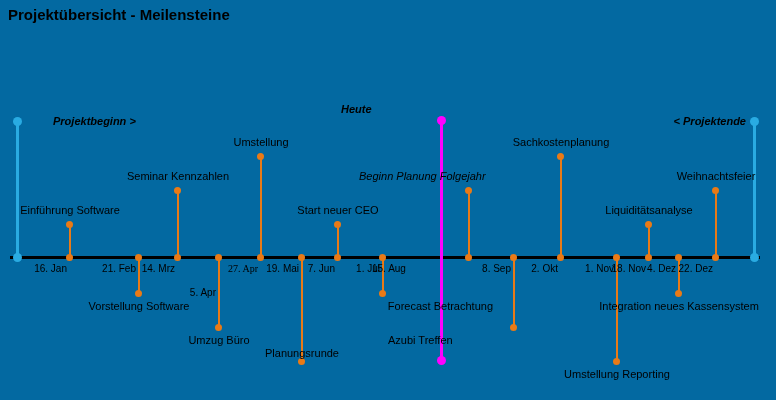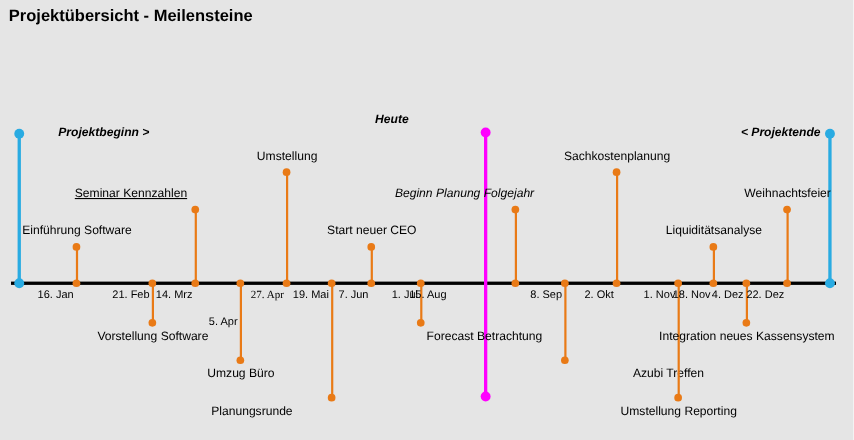--- a/index.html
+++ b/index.html
@@ -1,21 +1,21 @@
 <!DOCTYPE html>
 <html><head>
 <meta charset="utf-8">
 <style>
   html, body { margin: 0; padding: 0; background: #fff; }
   body { font-family: "Liberation Sans", sans-serif; color: #000; }
   .chart {
     position: relative;
     width: 776px;
     height: 400px;
-    background: #e5e5e5;
+    background: #0369a1;
     overflow: hidden;
   }
   .chart-title {
     position: absolute;
     left: 8px;
     top: 6px;
     font-size: 15px;
     font-weight: bold;
     margin: 0;
     white-space: nowrap;
@@ -50,56 +50,56 @@
       <div class="ms-label" style="left: -40px; top: 204px; width: 220px; text-align: center;">Einführung Software</div>
       <div class="date-label" style="left: -3px; top: 263px; width: 70px; text-align: right;">16. Jan</div>
       <div style="left: 138px; top: 257px; width: 2px; height: 36px; background: rgb(233, 122, 22);"></div>
       <div style="left: 135px; top: 254px; width: 7px; height: 7px; border-radius: 50%; background: rgb(233, 122, 22);"></div>
       <div style="left: 135px; top: 290px; width: 7px; height: 7px; border-radius: 50%; background: rgb(233, 122, 22);"></div>
       <div class="ms-label" style="left: 29px; top: 300px; width: 220px; text-align: center;">Vorstellung Software</div>
       <div class="date-label" style="left: 66px; top: 263px; width: 70px; text-align: right;">21. Feb</div>
       <div style="left: 177px; top: 190px; width: 2px; height: 67px; background: rgb(233, 122, 22);"></div>
       <div style="left: 174px; top: 254px; width: 7px; height: 7px; border-radius: 50%; background: rgb(233, 122, 22);"></div>
       <div style="left: 174px; top: 187px; width: 7px; height: 7px; border-radius: 50%; background: rgb(233, 122, 22);"></div>
-      <div class="ms-label" style="left: 68px; top: 170px; width: 220px;  text-decoration: underline;">Seminar Kennzahlen</div>
+      <div class="ms-label" style="left: 68px; top: 170px; width: 220px; text-align: center;">Seminar Kennzahlen</div>
       <div class="date-label" style="left: 105px; top: 263px; width: 70px; text-align: right;">14. Mrz</div>
       <div style="left: 218px; top: 257px; width: 2px; height: 70px; background: rgb(233, 122, 22);"></div>
       <div style="left: 215px; top: 254px; width: 7px; height: 7px; border-radius: 50%; background: rgb(233, 122, 22);"></div>
       <div style="left: 215px; top: 324px; width: 7px; height: 7px; border-radius: 50%; background: rgb(233, 122, 22);"></div>
       <div class="ms-label" style="left: 109px; top: 334px; width: 220px; text-align: center;">Umzug Büro</div>
       <div class="date-label" style="left: 146px; top: 263px; width: 70px; text-align: right; margin-top: 24px;">5. Apr</div>
       <div style="left: 260px; top: 156px; width: 2px; height: 101px; background: rgb(233, 122, 22);"></div>
       <div style="left: 257px; top: 254px; width: 7px; height: 7px; border-radius: 50%; background: rgb(233, 122, 22);"></div>
       <div style="left: 257px; top: 153px; width: 7px; height: 7px; border-radius: 50%; background: rgb(233, 122, 22);"></div>
       <div class="ms-label" style="left: 151px; top: 136px; width: 220px; text-align: center;">Umstellung</div>
       <div class="date-label" style="left: 188px; top: 263px; width: 70px; text-align: right; font-family: Liberation Serif, serif;">27. Apr</div>
       <div style="left: 301px; top: 257px; width: 2px; height: 104px; background: rgb(233, 122, 22);"></div>
       <div style="left: 298px; top: 254px; width: 7px; height: 7px; border-radius: 50%; background: rgb(233, 122, 22);"></div>
       <div style="left: 298px; top: 358px; width: 7px; height: 7px; border-radius: 50%; background: rgb(233, 122, 22);"></div>
-      <div class="ms-label" style="left: 192px; top: 368px; width: 220px; text-align: left;">Planungsrunde</div>
+      <div class="ms-label" style="left: 192px; top: 347px; width: 220px; text-align: center;">Planungsrunde</div>
       <div class="date-label" style="left: 229px; top: 263px; width: 70px; text-align: right;">19. Mai</div>
       <div style="left: 337px; top: 224px; width: 2px; height: 33px; background: rgb(233, 122, 22);"></div>
       <div style="left: 334px; top: 254px; width: 7px; height: 7px; border-radius: 50%; background: rgb(233, 122, 22);"></div>
       <div style="left: 334px; top: 221px; width: 7px; height: 7px; border-radius: 50%; background: rgb(233, 122, 22);"></div>
       <div class="ms-label" style="left: 228px; top: 204px; width: 220px; text-align: center;">Start neuer CEO</div>
       <div class="date-label" style="left: 265px; top: 263px; width: 70px; text-align: right;">7. Jun</div>
       <div style="left: 382px; top: 257px; width: 2px; height: 36px; background: rgb(233, 122, 22);"></div>
       <div style="left: 379px; top: 254px; width: 7px; height: 7px; border-radius: 50%; background: rgb(233, 122, 22);"></div>
       <div style="left: 379px; top: 290px; width: 7px; height: 7px; border-radius: 50%; background: rgb(233, 122, 22);"></div>
       <div class="ms-label" style="left: 273px; top: 300px; width: 220px; text-align: right;">Forecast Betrachtung</div>
       <div class="date-label" style="left: 310px; top: 263px; width: 70px; text-align: right;">1. Jul</div>
       <div style="left: 468px; top: 190px; width: 2px; height: 67px; background: rgb(233, 122, 22);"></div>
       <div style="left: 465px; top: 254px; width: 7px; height: 7px; border-radius: 50%; background: rgb(233, 122, 22);"></div>
       <div style="left: 465px; top: 187px; width: 7px; height: 7px; border-radius: 50%; background: rgb(233, 122, 22);"></div>
       <div class="ms-label" style="left: 359px; top: 170px; width: 220px; text-align: left; font-style: italic;">Beginn Planung Folgejahr</div>
       <div class="date-label" style="left: 372px; top: 263px; width: 70px; ">15. Aug</div>
       <div style="left: 513px; top: 257px; width: 2px; height: 70px; background: rgb(233, 122, 22);"></div>
       <div style="left: 510px; top: 254px; width: 7px; height: 7px; border-radius: 50%; background: rgb(233, 122, 22);"></div>
       <div style="left: 510px; top: 324px; width: 7px; height: 7px; border-radius: 50%; background: rgb(233, 122, 22);"></div>
-      <div class="ms-label" style="left: 420px; top: 334px; width: 220px; text-align: right;">Azubi Treffen</div>
+      <div class="ms-label" style="left: 388px; top: 334px; width: 220px; text-align: left;">Azubi Treffen</div>
       <div class="date-label" style="left: 441px; top: 263px; width: 70px; text-align: right;">8. Sep</div>
       <div style="left: 560px; top: 156px; width: 2px; height: 101px; background: rgb(233, 122, 22);"></div>
       <div style="left: 557px; top: 254px; width: 7px; height: 7px; border-radius: 50%; background: rgb(233, 122, 22);"></div>
       <div style="left: 557px; top: 153px; width: 7px; height: 7px; border-radius: 50%; background: rgb(233, 122, 22);"></div>
       <div class="ms-label" style="left: 451px; top: 136px; width: 220px; text-align: center;">Sachkostenplanung</div>
       <div class="date-label" style="left: 488px; top: 263px; width: 70px; text-align: right;">2. Okt</div>
       <div style="left: 616px; top: 257px; width: 2px; height: 104px; background: rgb(233, 122, 22);"></div>
       <div style="left: 613px; top: 254px; width: 7px; height: 7px; border-radius: 50%; background: rgb(233, 122, 22);"></div>
       <div style="left: 613px; top: 358px; width: 7px; height: 7px; border-radius: 50%; background: rgb(233, 122, 22);"></div>
       <div class="ms-label" style="left: 507px; top: 368px; width: 220px; text-align: center;">Umstellung Reporting</div>

